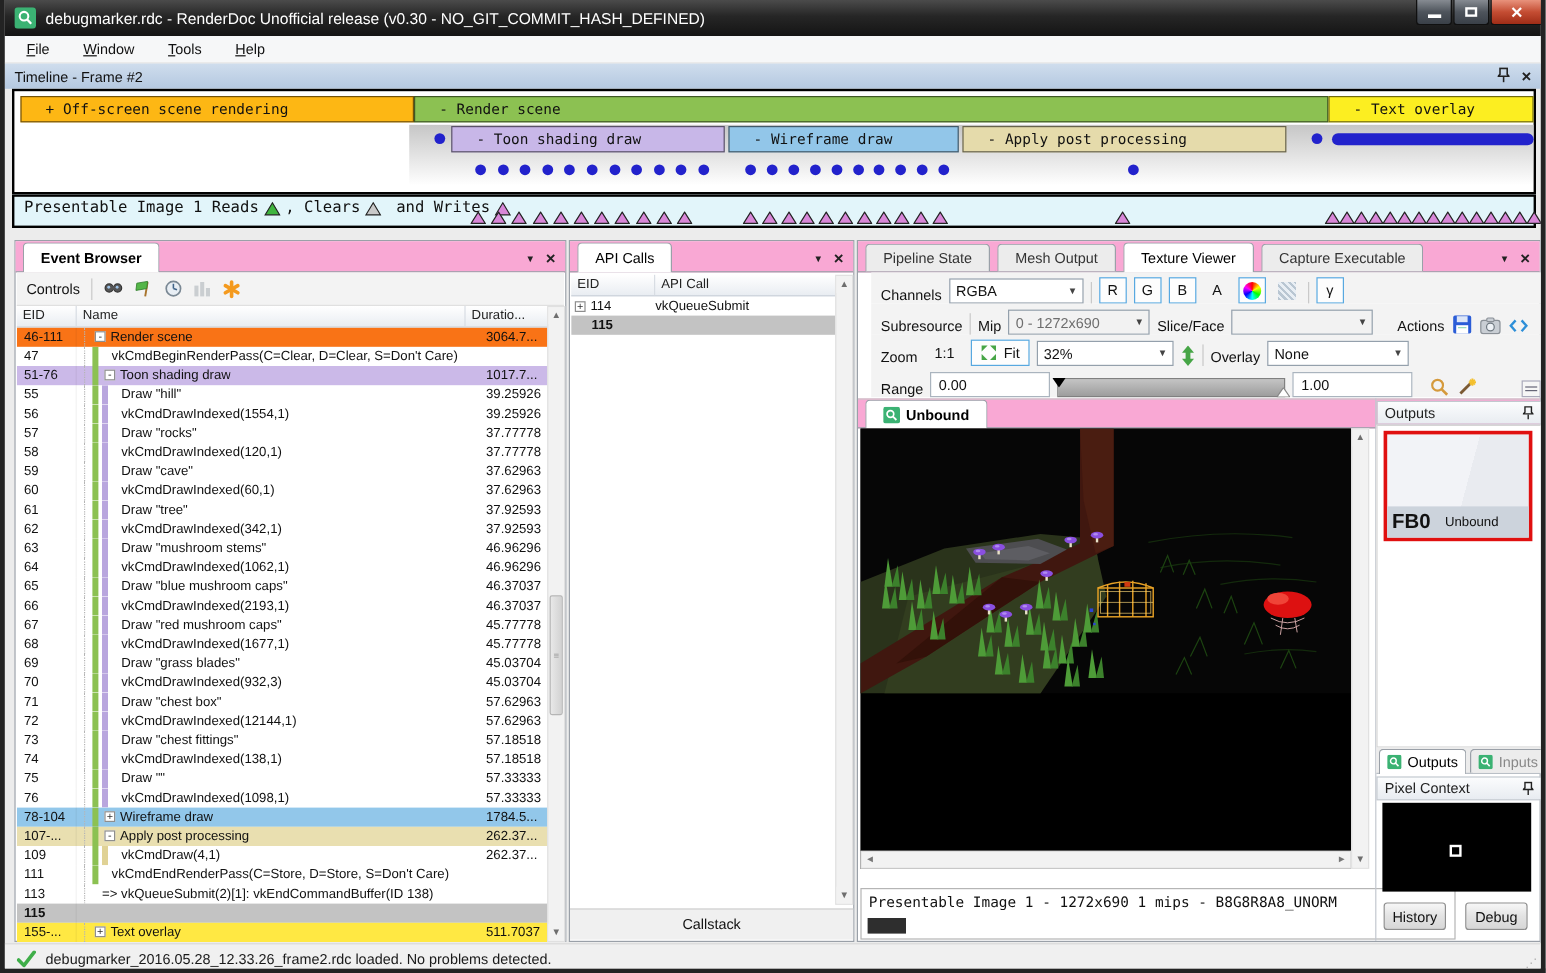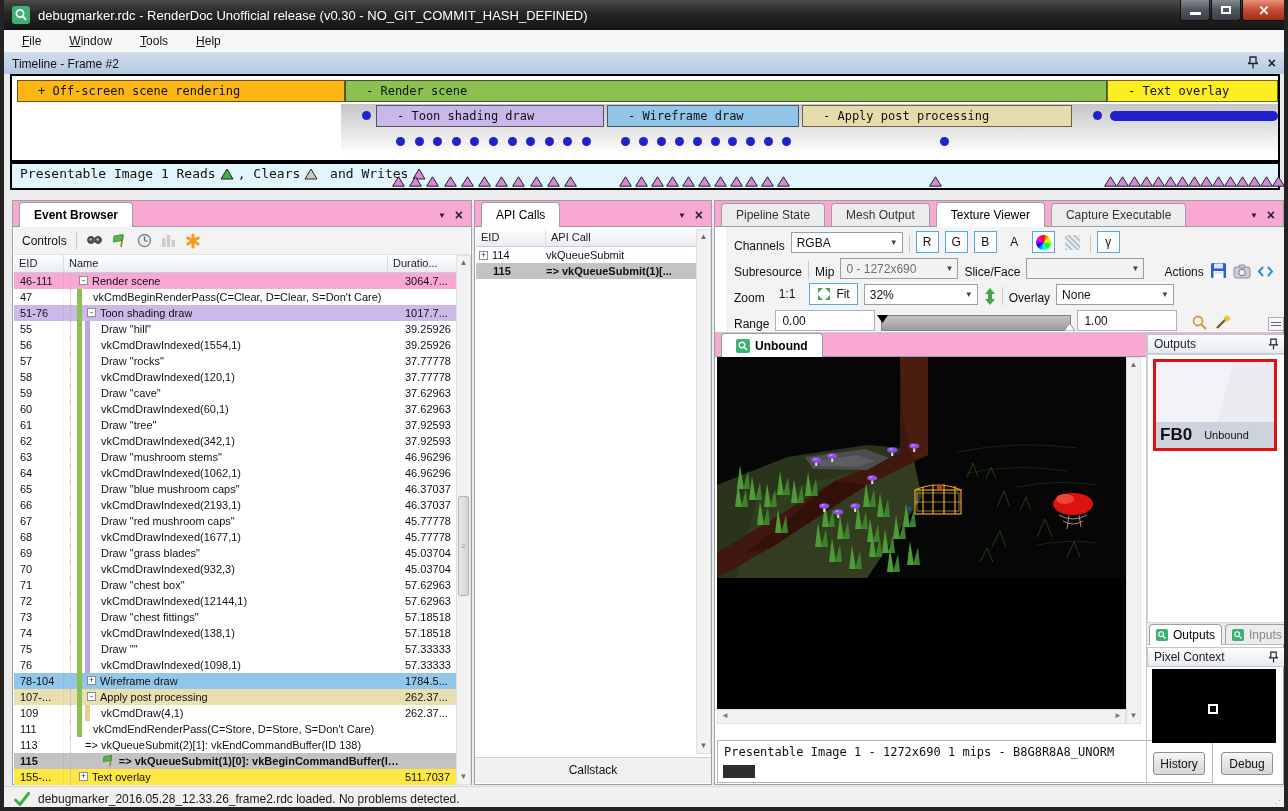--- a/index.html
+++ b/index.html
@@ -62,26 +62,26 @@
   .gh-cell{padding:2px 0 2px 5px;border-right:1px solid #d8dde3;height:17px;}
   .rows{position:absolute;overflow:hidden;font-size:11px;}
   .ev-row{display:flex;height:16px;line-height:16px;white-space:nowrap;}
   .ev-eid{width:50px;padding-left:6px;flex:none;border-right:1px solid rgba(0,0,0,0.05);}
   .ev-name{flex:1;display:flex;align-items:stretch;overflow:hidden;}
   .ev-dur{width:56px;flex:none;padding-left:4px;}
   .guide{width:5px;flex:none;margin-right:3px;}
   .g-green{background:#8cc152;}.g-purple{background:#b9a6de;}.g-tan{background:#e0d295;}
   .exp{width:9px;height:9px;border:1px solid #8e8e8e;background:#fff;font-size:9px;line-height:7px;text-align:center;
        margin:3px 4px 0 2px;flex:none;color:#333;}
-  .hl-green{background:#f9a8d4;align-items:flex-end;}
+  .hl-green{background:#f97316;align-items:flex-end;}
   .hl-purple{background:#cbb9e8;}
   .hl-blue{background:#92c7ea;}
   .hl-tan{background:#e9dfb0;}
   .hl-yellow{background:#ffe843;}
-  .hl-selected{background:#c3c3c3;}
+  .hl-selected{background:#c3c3c3;flex-direction:column;}
   .dotted-guide{border-left:1px dotted #b5b5b5;width:0;margin:0 6px 0 6px;}
 
   
   .sb-v{position:absolute;width:15px;background:#f2f2f2;border:1px solid #e0e0e0;}
   .sb-btn{position:absolute;left:0;width:13px;height:14px;color:#6e6e6e;font-size:8px;text-align:center;line-height:14px;background:#f2f2f2;}
   .sb-thumb{position:absolute;left:1px;width:11px;background:linear-gradient(90deg,#e8e8e8,#d2d2d2);border:1px solid #b5b5b5;border-radius:2px;
      display:flex;align-items:center;justify-content:center;color:#9a9a9a;font-size:8px;}
   .sb-h{position:absolute;height:15px;background:#f2f2f2;border:1px solid #e0e0e0;}
 
   

